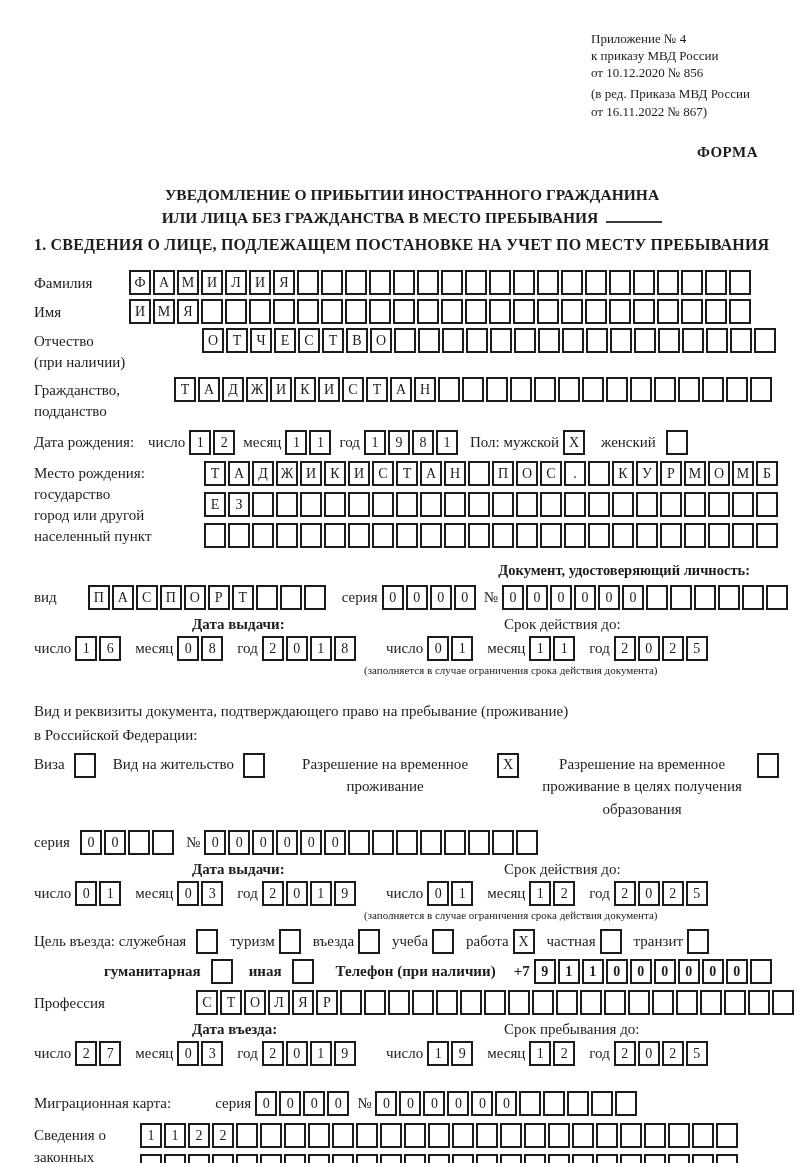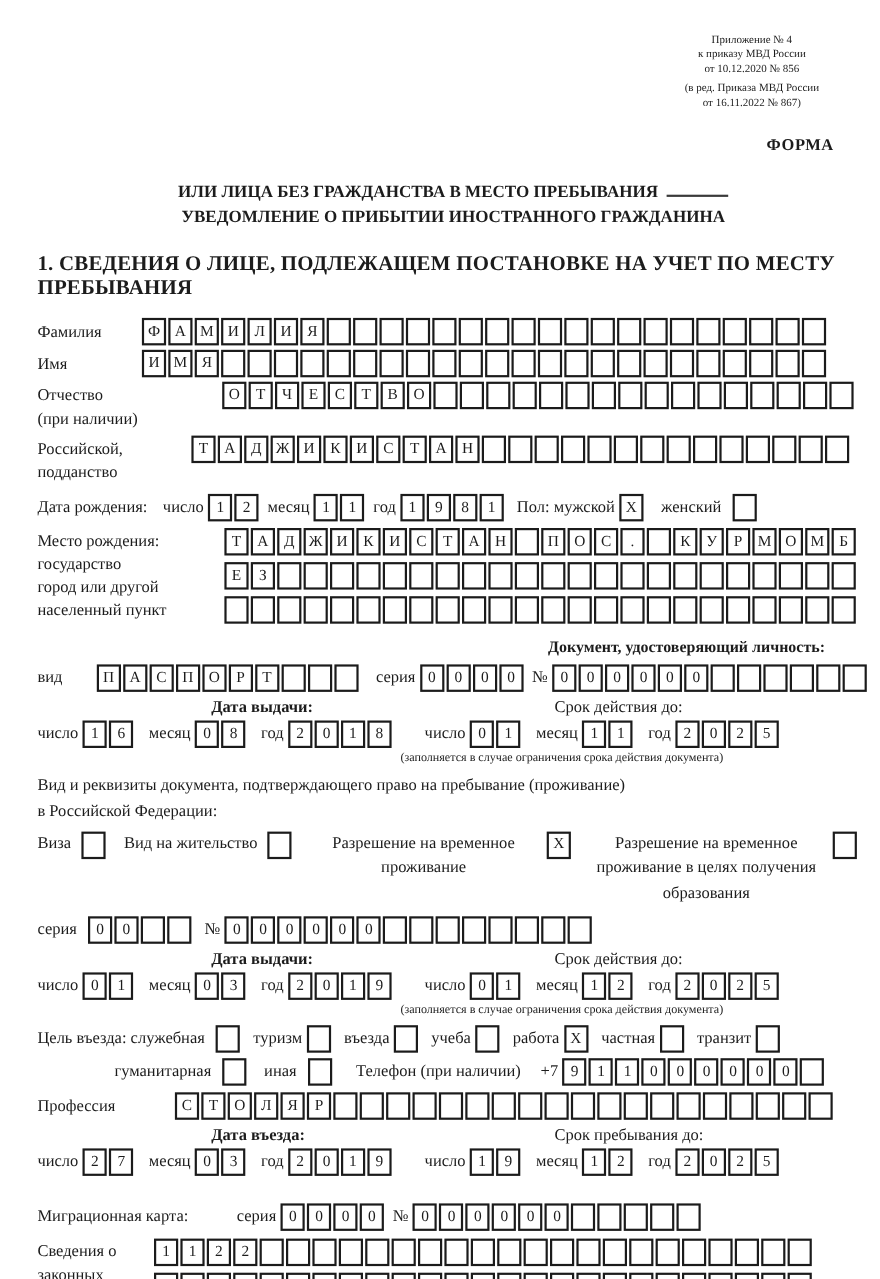--- a/index.html
+++ b/index.html
@@ -1,26 +1,26 @@
 <!DOCTYPE html>
 <html><head>
 <meta charset="utf-8">
 <style>
   html,body { margin:0; padding:0; }
   body {
     width:800px; height:1163px; background:#ffffff; color:#1c1c1c;
     font-family:"Liberation Serif","DejaVu Serif",serif; font-size:15px;
     box-sizing:border-box; padding:30px 10px 10px 34px; overflow:hidden;
   }
-  .hdr { width:185px; margin-left:auto; margin-right:14px; font-size:10px; line-height:1.32; white-space:nowrap;text-align:center; }
+  .hdr { width:185px; margin-left:auto; margin-right:14px; font-size:13px; line-height:1.32; white-space:nowrap; }
   .hdr .gap { height:4px; }
   .forma { text-align:right; margin:24px 32px 0 0; font-weight:bold; font-size:15px; letter-spacing:.5px;font-family:Liberation Serif, serif; }
   .title { text-align:center; font-weight:bold; font-size:15.5px; line-height:1.5; margin-top:22px; }
   .blank-line { display:inline-block; width:56px; height:13px; border-bottom:2.5px solid #3a3a3a; margin-left:8px; }
-  .sec { font-weight:bold; font-size:19px; margin-top:20px; margin-bottom:16px; letter-spacing:.2px; }
+  .sec { font-weight:bold; font-size:16px; margin-top:7px; margin-bottom:16px; letter-spacing:.2px; }
 
   .row { display:flex; align-items:flex-start; margin-bottom:4px; }
   .lblcol { flex:0 0 auto; padding-top:3px; line-height:1.4; }
   .w95  { width:95px; }  .w140 { width:140px; } .w168 { width:168px; }
   .w170 { width:170px; } .w106 { width:106px; } .w125 { width:125px; }
   .boxes { display:flex; flex:0 0 auto; }
   .box {
     flex:0 0 auto; width:22px; height:25px; border:2px solid #1b1b1b; box-sizing:border-box;
     margin-right:2px; display:flex; align-items:center; justify-content:center;
     font-size:14px; background:#fff;
@@ -35,21 +35,21 @@
   .dcol1 { width:352px; }
   .dcol2 { flex:1 1 auto; }
   .dhead { margin-bottom:3px; white-space:nowrap; }
   .dcol1 .dhead { padding-left:158px;font-weight:bold; }
   .dcol2 .dhead { padding-left:118px; }
   .drow { display:flex; align-items:center; }
   .drow .lbl { margin-right:4px; white-space:nowrap; }
   .drow .grp { margin-right:12px; display:flex; align-items:center; }
   .note { font-size:11px; margin-top:3px; margin-left:-22px; white-space:nowrap; }
 
-  .ptext { line-height:1.55; margin-top:8px; }
+  .ptext { line-height:1.55; margin-top:24px; }
   .vrow { display:flex; align-items:flex-start; margin-top:6px; margin-bottom:10px; }
   .vitem { display:flex; align-items:flex-start; margin-right:15px; }
   .vitem .vlabel { line-height:1.5; white-space:nowrap; }
   .vitem .vlabel.centered { text-align:center; white-space:normal; }
   .vitem .box { margin-left:9px; }
   .w206 { width:206px; } .w212 { width:212px; }
 
   .repblock { display:flex; margin-top:4px; }
   .repblock .row { margin-bottom:6px; }
 </style>
@@ -61,24 +61,24 @@
   <div>к приказу МВД России</div>
   <div>от 10.12.2020 № 856</div>
   <div class="gap"></div>
   <div>(в ред. Приказа МВД России</div>
   <div>от 16.11.2022 № 867)</div>
 </div>
 
 <div class="forma">ФОРМА</div>
 
 <div class="title">
+  <div>УВЕДОМЛЕНИЕ О ПРИБЫТИИ ИНОСТРАННОГО ГРАЖДАНИНА</div>
   <div>
     <span>ИЛИ ЛИЦА БЕЗ ГРАЖДАНСТВА В МЕСТО ПРЕБЫВАНИЯ</span><span class="blank-line"></span>
   </div>
-  <div>УВЕДОМЛЕНИЕ О ПРИБЫТИИ ИНОСТРАННОГО ГРАЖДАНИНА</div>
 </div>
 
 <div class="sec">1. СВЕДЕНИЯ О ЛИЦЕ, ПОДЛЕЖАЩЕМ ПОСТАНОВКЕ НА УЧЕТ ПО МЕСТУ ПРЕБЫВАНИЯ</div>
 
 <div class="row">
   <div class="lblcol w95">Фамилия</div>
   <div class="boxes">
       <span class="box">Ф</span>
       <span class="box">А</span>
       <span class="box">М</span>
@@ -168,21 +168,21 @@
       <span class="box"></span>
       <span class="box"></span>
       <span class="box"></span>
       <span class="box"></span>
       <span class="box"></span>
     </div>
 </div>
 
 <div class="row">
   <div class="lblcol w140">
-    <div>Российской,</div>
+    <div>Гражданство,</div>
     <div>подданство</div>
   </div>
   <div class="boxes">
       <span class="box">Т</span>
       <span class="box">А</span>
       <span class="box">Д</span>
       <span class="box">Ж</span>
       <span class="box">И</span>
       <span class="box">К</span>
       <span class="box">И</span>
@@ -524,42 +524,42 @@
   <span class="lbl ml10">учеба</span>
   <span class="box"></span>
   <span class="lbl ml10">работа</span>
   <span class="box">X</span>
   <span class="lbl ml10">частная</span>
   <span class="box"></span>
   <span class="lbl ml10">транзит</span>
   <span class="box"></span>
 </div>
 
-<div class="inline-row" style="padding-left:70px; margin-top:1px;">
+<div class="inline-row" style="padding-left:70px; margin-top:1px;font-weight:bold;">
   <span class="lbl">гуманитарная</span>
   <span class="box ml6"></span>
   <span class="lbl ml14">иная</span>
   <span class="box ml6"></span>
   <span class="lbl ml20">Телефон (при наличии)</span>
   <span class="lbl ml14">+7</span>
   <span class="boxes">
       <span class="box">9</span>
       <span class="box">1</span>
       <span class="box">1</span>
       <span class="box">0</span>
       <span class="box">0</span>
       <span class="box">0</span>
       <span class="box">0</span>
       <span class="box">0</span>
       <span class="box">0</span>
       <span class="box"></span>
     </span>
 </div>
 
-<div class="row" style="margin-top:6px;">
+<div class="row" style="margin-top:6px;gap:37px;">
   <div class="lblcol w125">Профессия</div>
   <div class="boxes">
       <span class="box">С</span>
       <span class="box">Т</span>
       <span class="box">О</span>
       <span class="box">Л</span>
       <span class="box">Я</span>
       <span class="box">Р</span>
       <span class="box"></span>
       <span class="box"></span>

